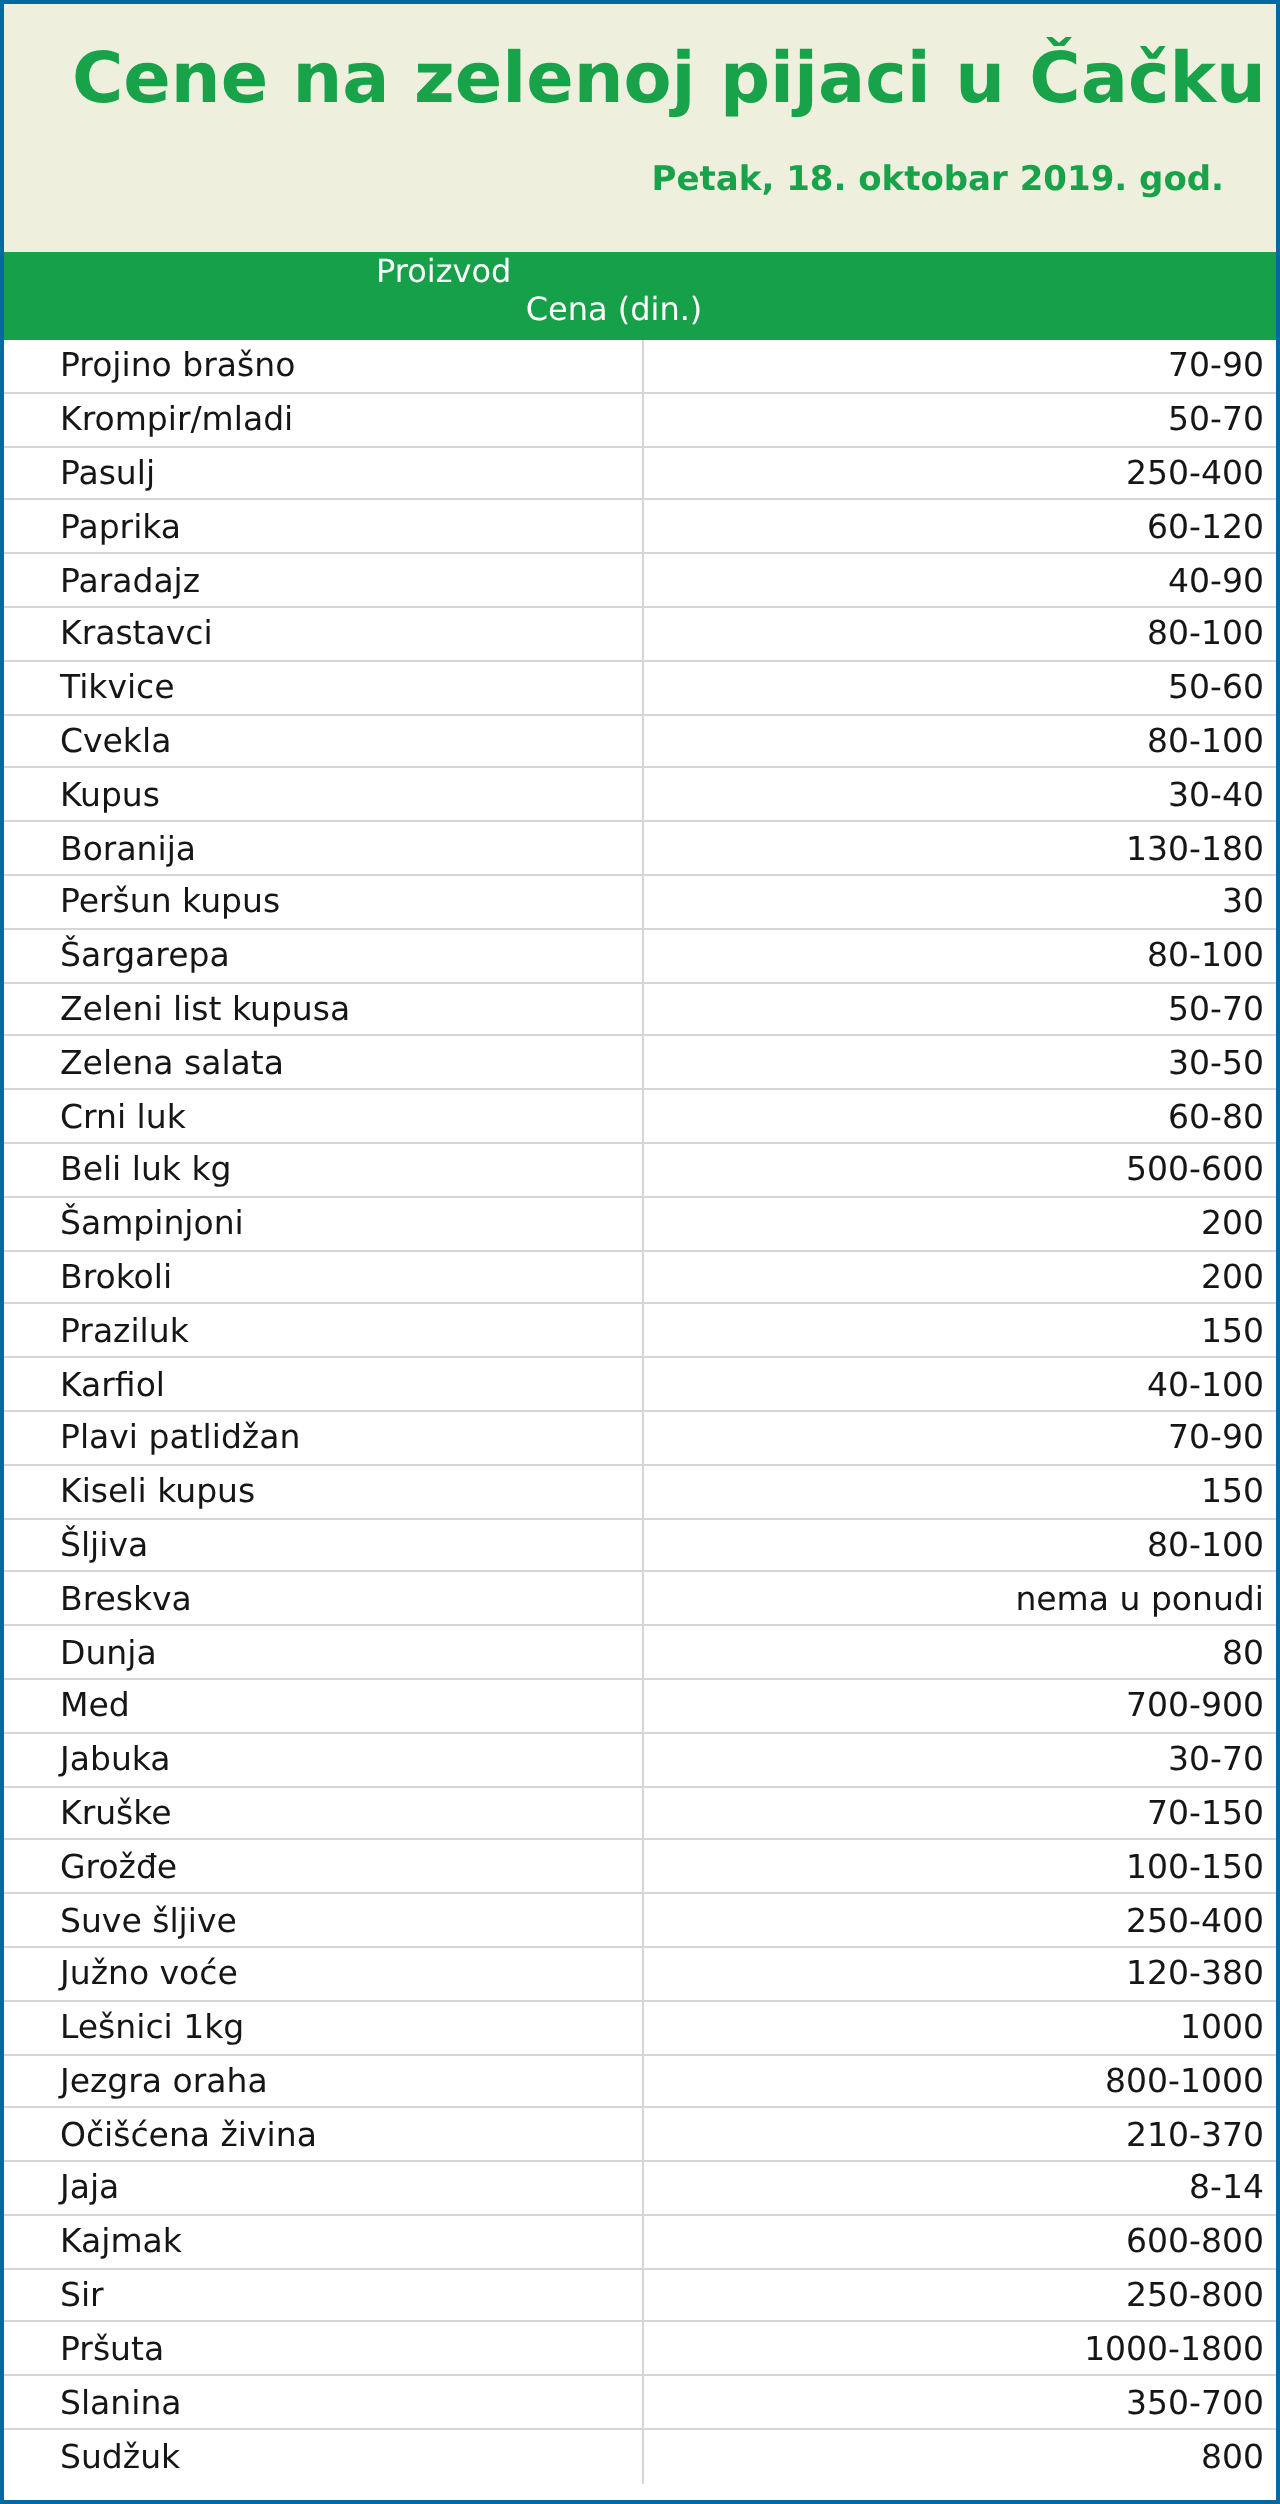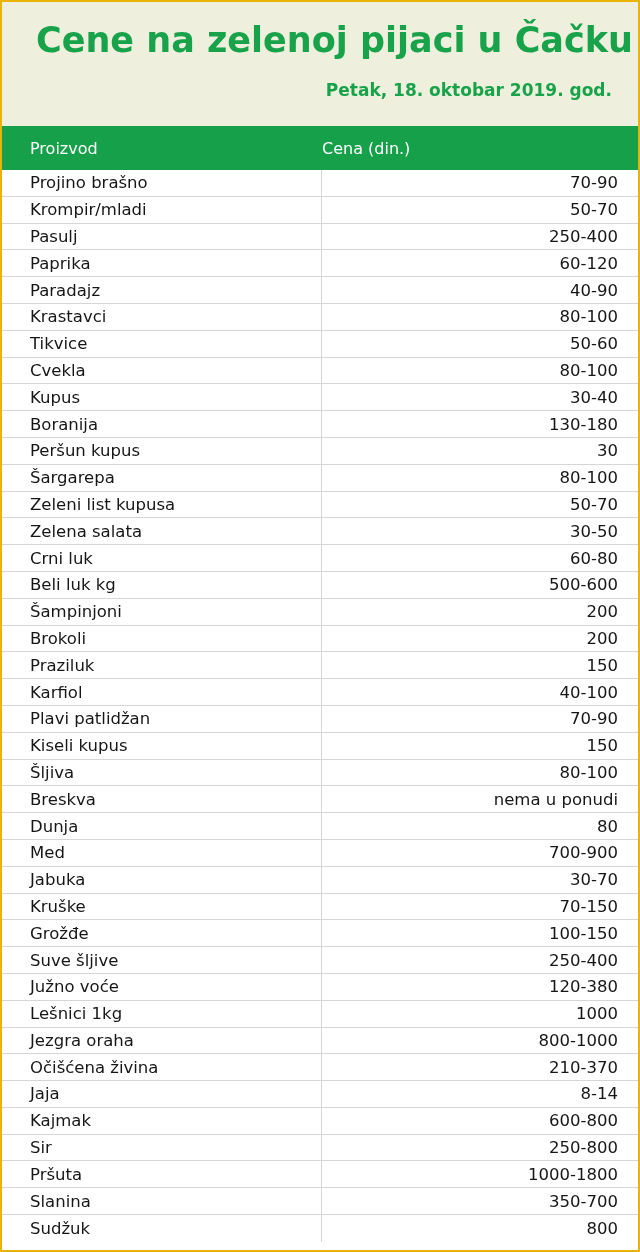--- a/index.html
+++ b/index.html
@@ -9,21 +9,21 @@
   body {
     width: 640px;
     height: 1252px;
     background: #ffffff;
     font-family: "DejaVu Sans", sans-serif;
   }
   .page {
     width: 640px;
     height: 1252px;
     box-sizing: border-box;
-    border: 2px solid #eab308;
+    border: 2px solid #0369a1;
     background: #ffffff;
     display: flex;
     flex-direction: column;
     overflow: hidden;
   }
   .header {
     background: #eef0dd;
     padding: 14px 20px 10px 20px;
     box-sizing: border-box;
     height: 124px;
@@ -46,20 +46,21 @@
     padding-right: 6px;
   }
   .table-head {
     background: #17a04a;
     color: #ffffff;
     height: 44px;
     display: flex;
     align-items: center;
     font-size: 16px;
     box-sizing: border-box;
+    flex-direction: column;
   }
   .th-product {
     width: 320px;
     padding-left: 28px;
     box-sizing: border-box;
   }
   .th-price {
     flex: 1;
     text-align: left;
     padding-right: 26px;
@@ -87,21 +88,21 @@
     padding-left: 28px;
     box-sizing: border-box;
     border-right: 1px solid #d6d6d6;
     height: 100%;
     display: flex;
     align-items: center;
   }
   .cell-price {
     flex: 1;
     text-align: right;
-    padding-right: 20px;
+    padding-right: 6px;
     box-sizing: border-box;
     height: 100%;
     display: flex;
     align-items: center;
     justify-content: flex-end;
   }
 </style>
 </head>
 <body>
 

